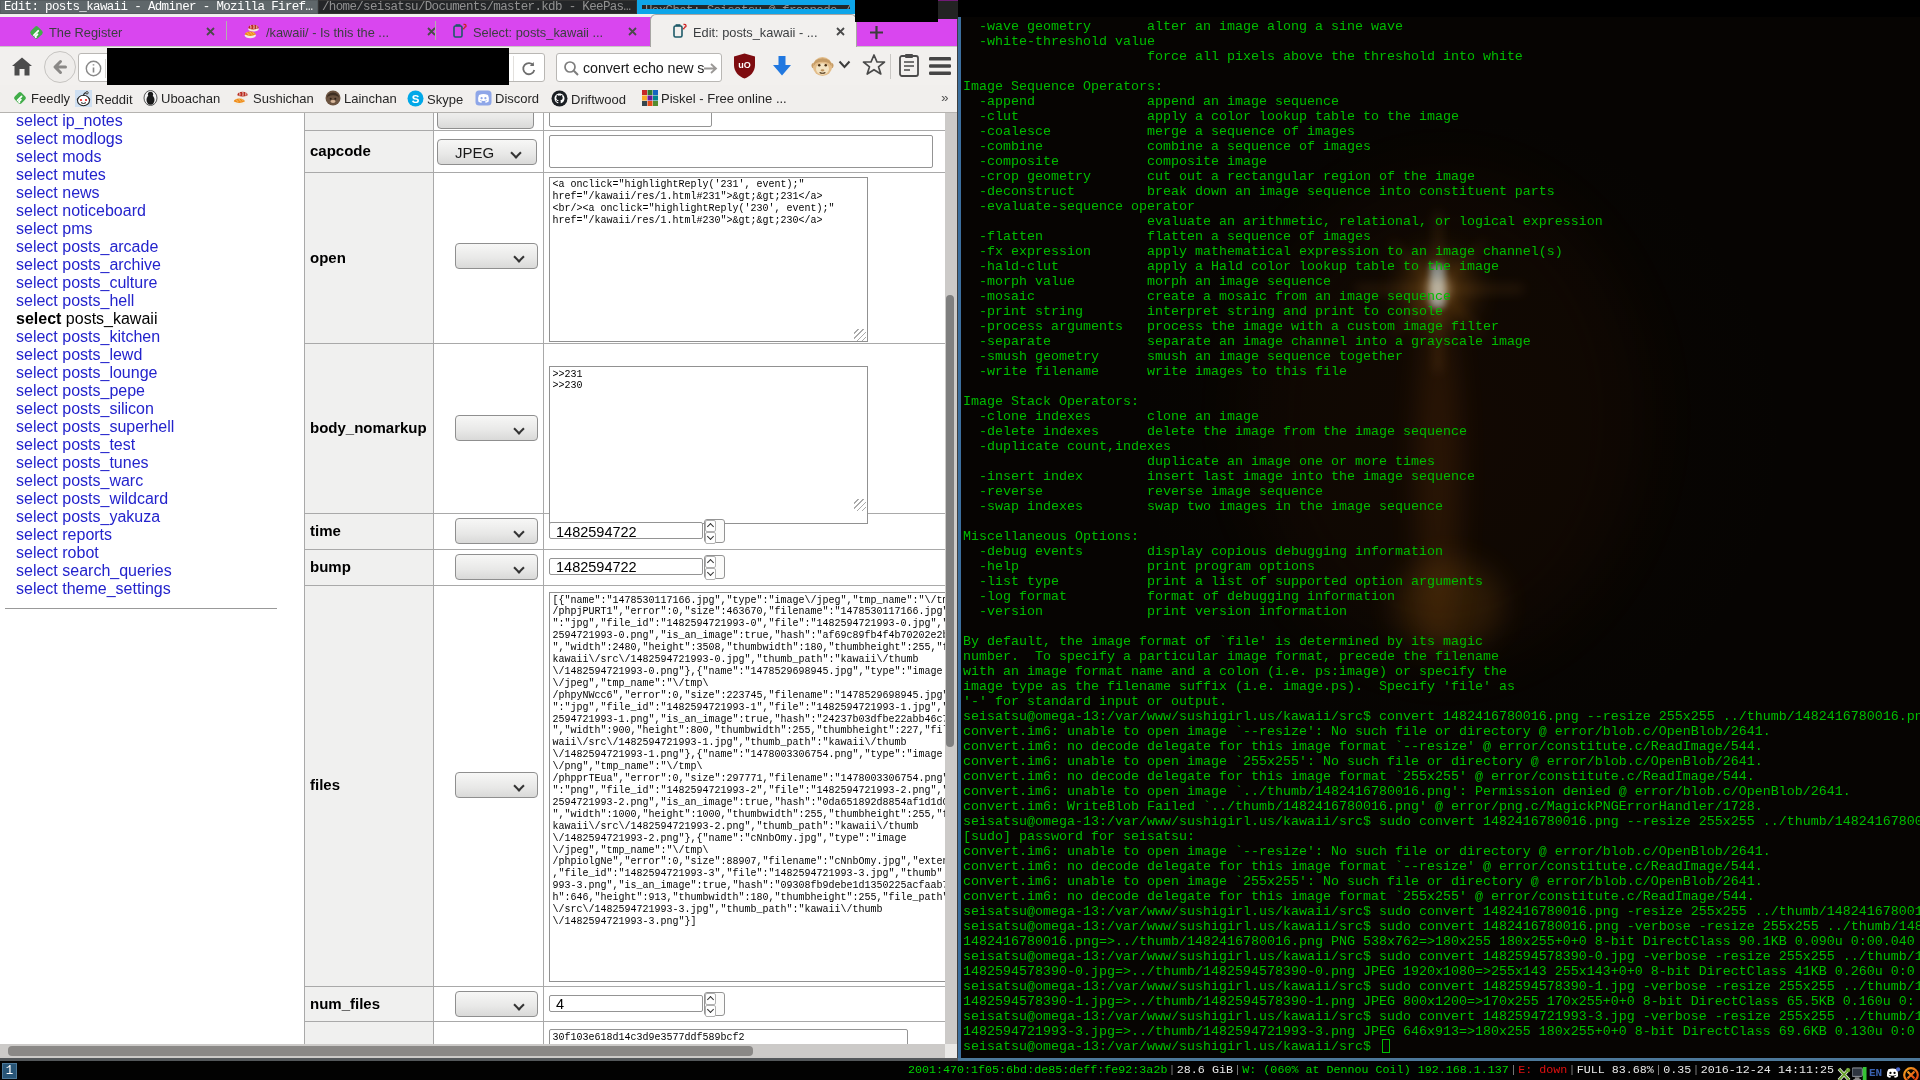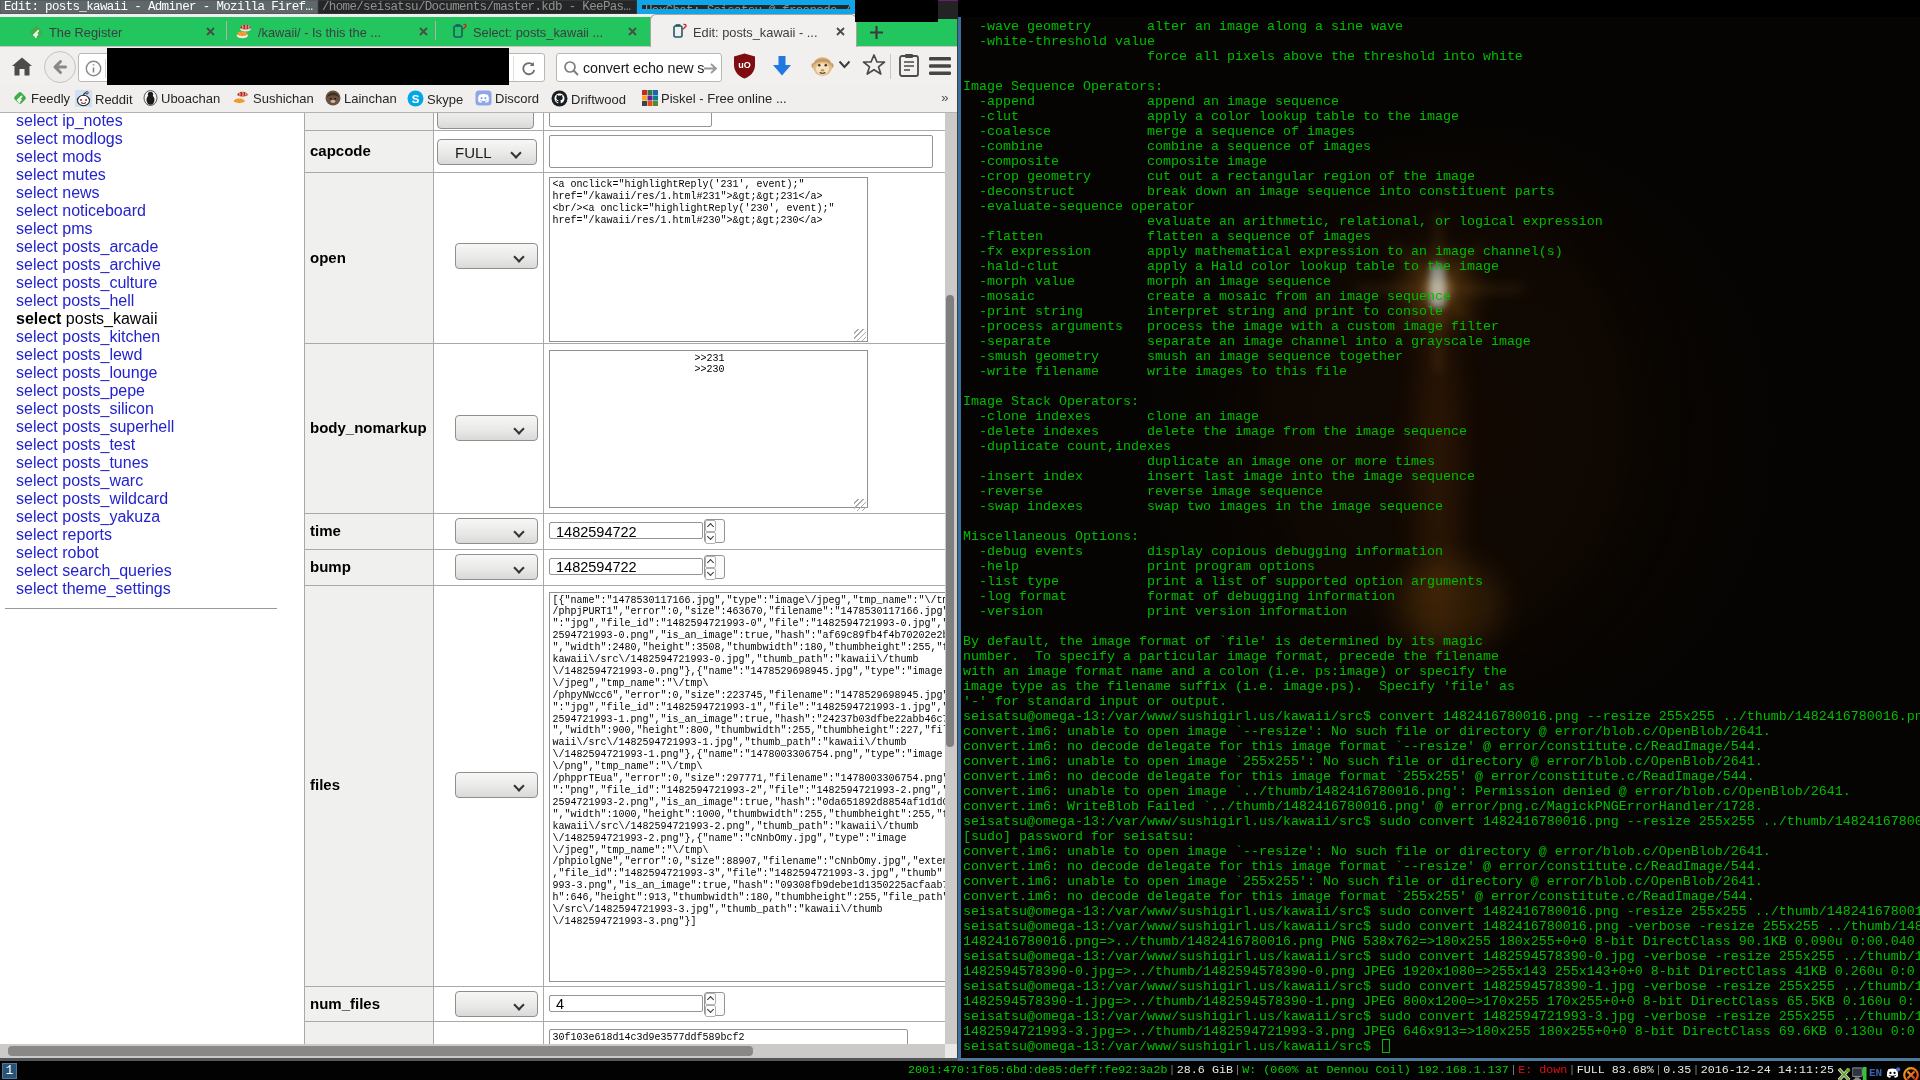--- a/index.html
+++ b/index.html
@@ -12,21 +12,21 @@
 #winbar { position:absolute; left:0; top:0; width:958px; height:20px; background:#701a75; }
 #winbar .seg { position:absolute; top:0; height:14px; font-family:"Liberation Mono",monospace;
   font-size:12.5px; letter-spacing:-0.65px; line-height:13.5px; white-space:pre; overflow:hidden; padding-left:3px; }
 #termtitle { position:absolute; left:958px; top:0; width:962px; height:17px;
   background:#2b5a84; border-top:1px solid #517ea9; border-left:2px solid #4c7899;
   color:#fff; font-family:"Liberation Mono",monospace; font-size:12.5px; letter-spacing:-0.65px; line-height:15px;
   padding-left:3px; white-space:pre; }
 
 
 #ff { position:absolute; left:0; top:14px; width:958px; height:1044px; background:#f2f0ee; }
-#tabbar { position:absolute; left:0; top:3px; width:958px; height:28.5px; background:#22c55e; }
+#tabbar { position:absolute; left:0; top:3px; width:958px; height:28.5px; background:#d946ef; }
 #tabbar .tsep { position:absolute; top:4px; width:1px; height:19px; background:#b2b0ad; }
 .tab { position:absolute; top:0; height:27.5px; }
 .tabtext { position:absolute; top:8px; font-size:12.8px; color:#3b3e40; white-space:nowrap; }
 .tclose { position:absolute; top:10px; width:9px; height:9px; }
 .tclose svg { display:block; }
 #activetab { position:absolute; left:650px; top:-3px; width:207px; height:33px;
   background:#f2f0ee; border:1px solid #a7a5a2; border-bottom:none; border-radius:6px 6px 0 0; z-index:2; }
 #navbar { position:absolute; left:0; top:31.5px; width:958px; height:39.5px; background:#f2f0ee;
   border-top:1px solid #c9c7c4; }
 #bookbar { position:absolute; left:0; top:71px; width:958px; height:28px; background:#f1efed;
@@ -124,21 +124,21 @@
             <circle cx="7.4" cy="12.4" r="0.85" fill="#fff"></circle>
           </svg>
         <div class="tabtext" style="left:33px;">The Register</div>
         <div class="tclose" style="left:190px;">
             <svg width="9" height="9" viewBox="0 0 9 9">
               <path d="M1 1 L8 8 M8 1 L1 8" stroke="#4a4a4a" stroke-width="1.8"></path>
             </svg>
           </div>
       </div>
       <div class="tsep" style="left:226px;"></div>
-      <div class="tab" style="left:226px;width:209px;">
+      <div class="tab" style="left:234px;width:209px;">
         <svg class="abs" style="left:10px;top:6px" width="16" height="16" viewBox="0 0 16 16">
             <ellipse cx="9.5" cy="6" rx="5.3" ry="2.6" fill="#f2ede3"></ellipse>
             <path d="M4.3 5.2 Q4.5 1.8 9.5 1.7 Q14.5 1.8 14.7 5.2 Q9.5 7.6 4.3 5.2 Z" fill="#b92b20"></path>
             <path d="M6.5 2.3 Q7.3 3.8 6.8 5.6 M9.8 1.8 Q10.3 3.6 9.9 5.9 M12.8 2.4 Q13 3.8 12.7 5.5" stroke="#f5e9e2" stroke-width="0.9" fill="none"></path>
             <ellipse cx="6.3" cy="12.5" rx="5.6" ry="2.7" fill="#f2ede3"></ellipse>
             <path d="M0.8 11.6 Q1 8.6 6.3 8.4 Q11.6 8.6 11.8 11.6 Q6.3 14.2 0.8 11.6 Z" fill="#ef8c1a"></path>
             <path d="M2.7 9.2 L5.2 11.9 M5.4 8.6 L8 11.6 M8.2 8.6 L10.5 11.2" stroke="#f9c97e" stroke-width="0.8"></path>
           </svg>
         <div class="tabtext" style="left:32px;">/kawaii/ - Is this the ...</div>
         <div class="tclose" style="left:193px;">
@@ -362,21 +362,21 @@
 <div class="lbl" style="top:305.9px">body_nomarkup</div>
 <div class="lbl" style="top:408.79999999999995px">time</div>
 <div class="lbl" style="top:444.6px">bump</div>
 <div class="lbl" style="top:663px">files</div>
 <div class="lbl" style="top:881.5px">num_files</div>
 
       <div class="sel" style="left:437px;top:-10px;width:97px;height:26px;border-radius:0 0 4px 4px;"></div>
       <div class="inp" style="left:549px;top:-19px;width:163px;height:33px;"></div>
 
       <div class="sel" style="left:437px;top:26px;width:100px;">
-          <span style="position:absolute;left:17px;top:4px;font-size:15px;color:#1a1a1a;">FULL</span>
+          <span style="position:absolute;left:17px;top:4px;font-size:15px;color:#1a1a1a;">JPEG</span>
           <span class="chev" style="right:16px;"></span>
         </div>
       <div class="inp" style="left:549px;top:21.5px;width:384px;height:33.5px;"></div>
 <div class="sel" style="left:455px;top:130px;width:83px">
           <span class="chev"></span>
         </div>
 <div class="sel" style="left:455px;top:302px;width:83px">
           <span class="chev"></span>
         </div>
 <div class="sel" style="left:455px;top:404.79999999999995px;width:83px">
@@ -390,21 +390,21 @@
         </div>
 <div class="sel" style="left:455px;top:877.5px;width:83px">
           <span class="chev"></span>
         </div>
 
       <div class="ta" style="left:549px;top:63.5px;width:318.5px;height:165px;">&lt;a onclick="highlightReply('231', event);"
 href="/kawaii/res/1.html#231"&gt;&amp;gt;&amp;gt;231&lt;/a&gt;
 &lt;br/&gt;&lt;a onclick="highlightReply('230', event);"
 href="/kawaii/res/1.html#230"&gt;&amp;gt;&amp;gt;230&lt;/a&gt;</div>
       <div class="rsz" style="left:854px;top:216px;"></div>
-      <div class="ta" style="left:549px;top:237px;width:318.5px;height:158px;text-align:center;">&gt;&gt;231
+      <div class="ta" style="left:549px;top:253px;width:318.5px;height:158px;">&gt;&gt;231
 &gt;&gt;230</div>
       <div class="rsz" style="left:854px;top:386px;"></div>
       <div class="ta" style="left:549px;top:479px;width:397px;height:389.5px;">[{"name":"1478530117166.jpg","type":"image\/jpeg","tmp_name":"\/tm
 /phpjPURT1","error":0,"size":463670,"filename":"1478530117166.jpg"
 ":"jpg","file_id":"1482594721993-0","file":"1482594721993-0.jpg","
 2594721993-0.png","is_an_image":true,"hash":"af69c89fb4f4b70202e2b
 ","width":2480,"height":3508,"thumbwidth":180,"thumbheight":255,"f
 kawaii\/src\/1482594721993-0.jpg","thumb_path":"kawaii\/thumb
 \/1482594721993-0.png"},{"name":"1478529698945.jpg","type":"image
 \/jpeg","tmp_name":"\/tmp\

